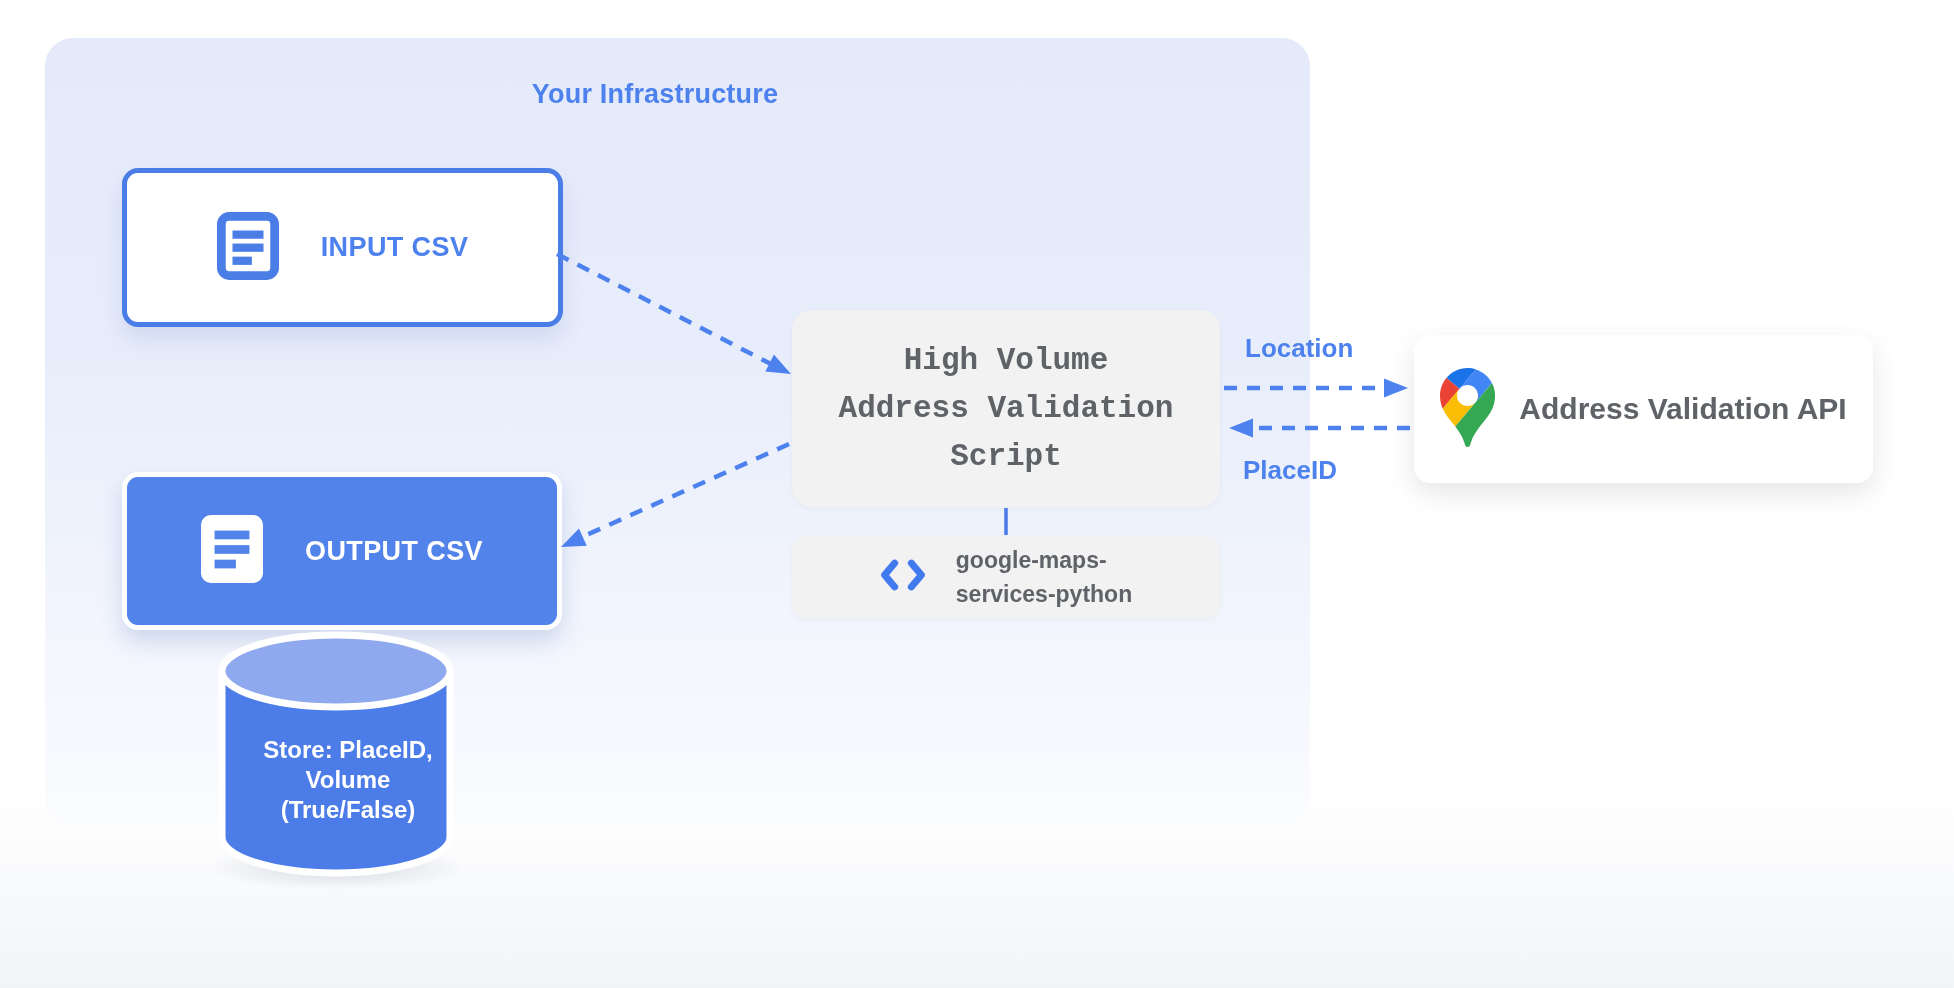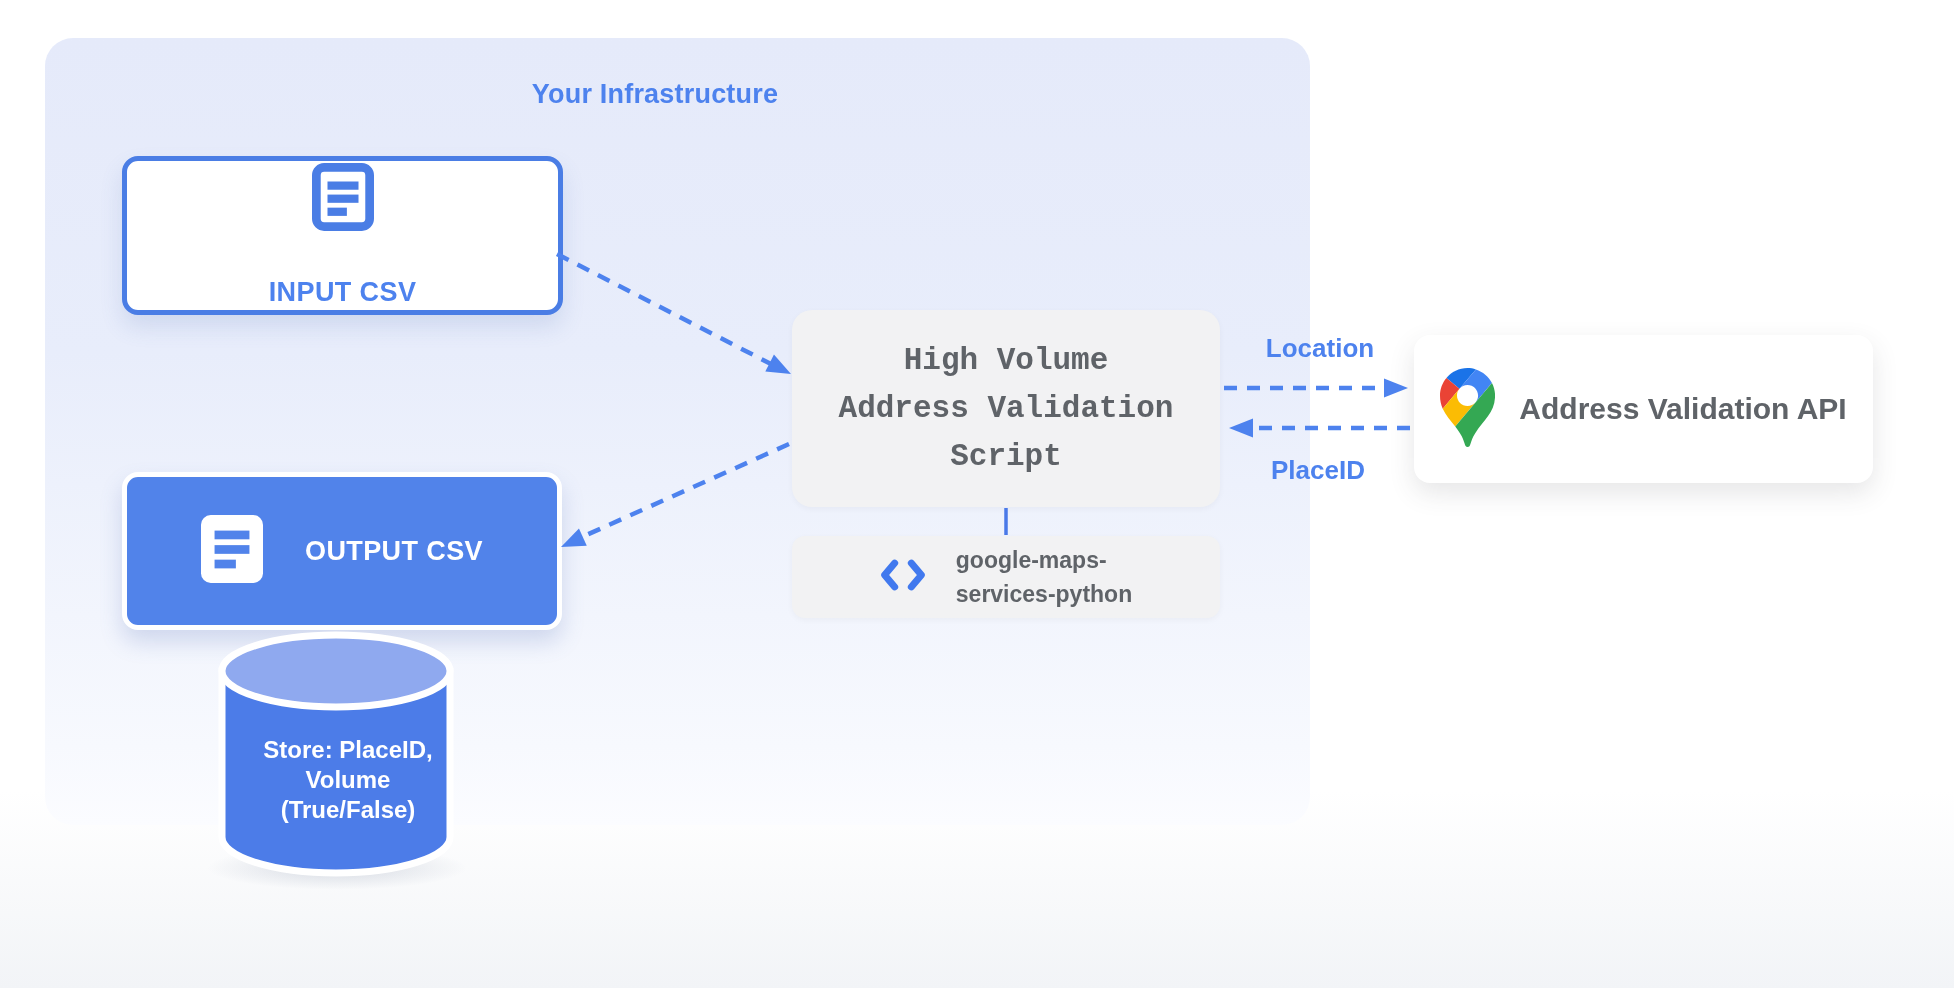--- a/index.html
+++ b/index.html
@@ -25,24 +25,23 @@
     font-size:27px;font-weight:bold;
     color:var(--accent-blue,#4d82ee);
     letter-spacing:.2px;
   }
   
   .node-csv{
     position:absolute;display:flex;align-items:center;justify-content:center;gap:42px;
     border-radius:16px;
   }
   .node-input{
-    left:122px;top:156px;width:431px;height:149px;
+    left:122px;top:168px;width:431px;height:149px;
     background:#ffffff;border:5px solid var(--border-blue,#4a7de5);
     box-shadow:0 12px 22px rgba(80,110,180,.16);
-    flex-direction:column;
   }
   .node-output{
     left:122px;top:472px;width:430px;height:148px;
     background:var(--node-blue,#5183ea);border:5px solid #ffffff;
     box-shadow:0 12px 22px rgba(80,110,180,.22);
   }
   .csv-label{
     font-size:27px;font-weight:bold;letter-spacing:.4px;
   }
   .node-input .csv-label{color:var(--accent-blue,#4d82ee);}
@@ -87,21 +86,21 @@
   .cylinder{
     position:absolute;left:216px;top:631px;width:240px;height:246px;
   }
   .cyl-text{
     position:absolute;left:12px;top:104px;width:100%;
     text-align:center;color:#ffffff;
     font-size:24px;font-weight:bold;line-height:30px;
   }
   
   .edge-label{
-    position:absolute;width:150px;text-align:center;
+    position:absolute;width:150px;text-align:left;
     font-size:26px;font-weight:bold;color:var(--accent-blue,#4d82ee);
   }
   .label-location{left:1245px;top:333px;}
   .label-placeid{left:1243px;top:455px;}
   
   .edges-svg{position:absolute;left:0;top:0;pointer-events:none;}
 </style>
 </head>
 <body>
 

